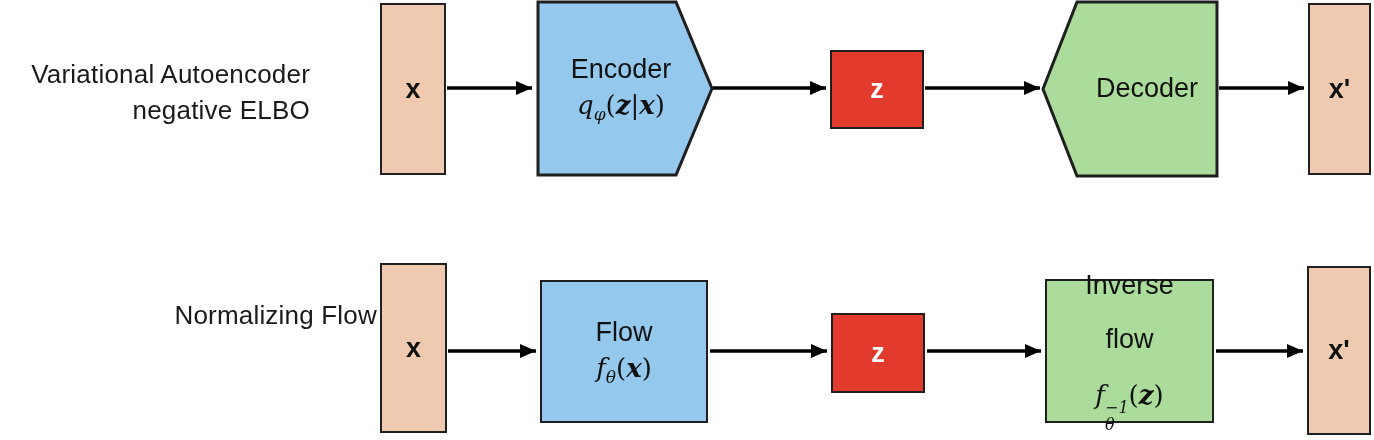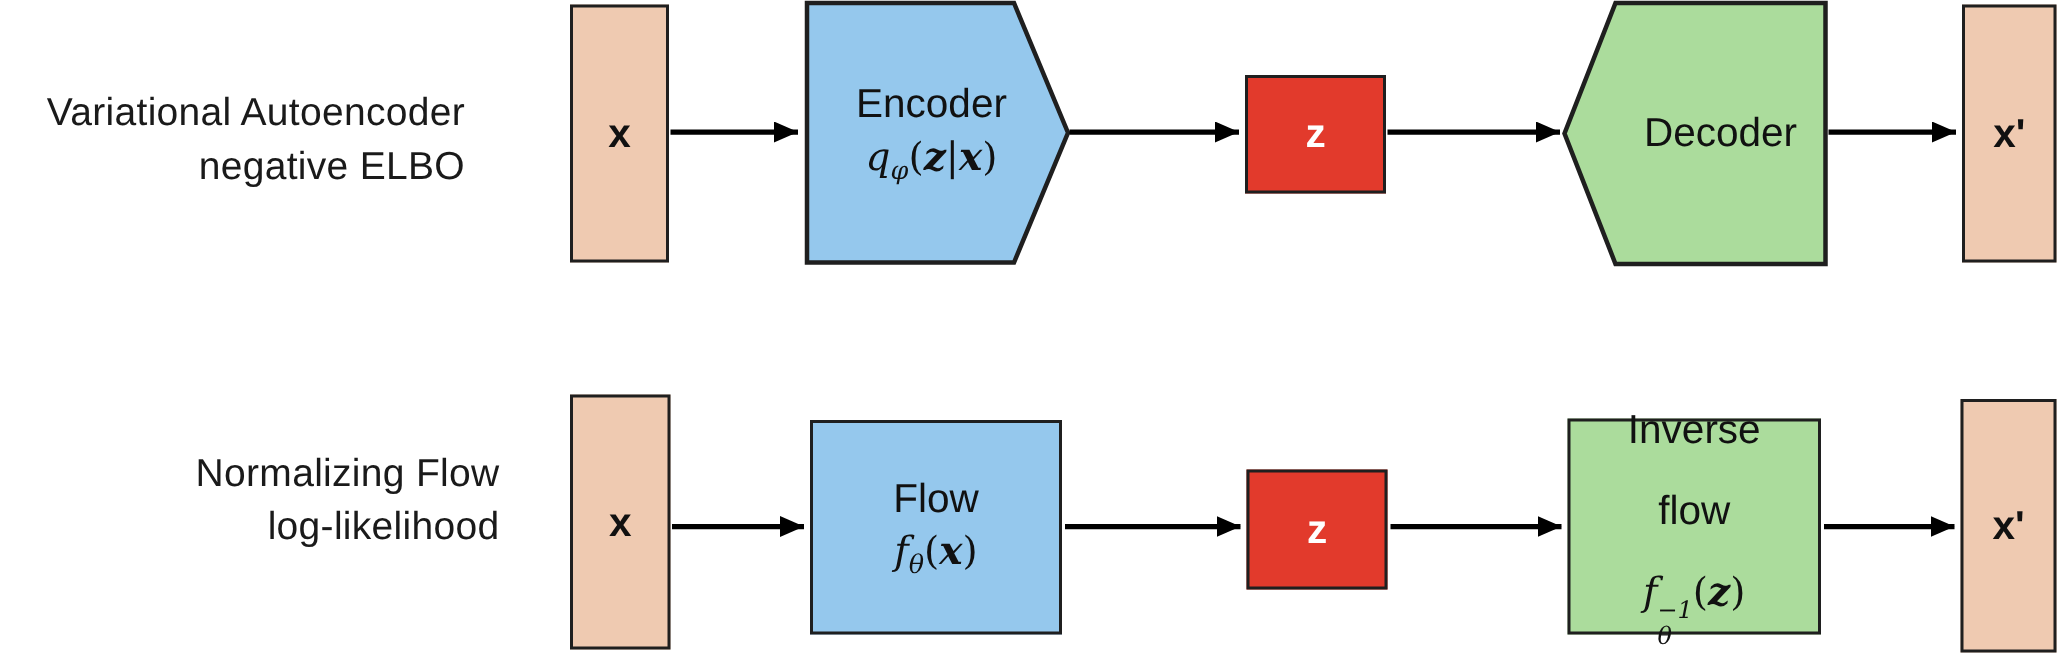--- a/index.html
+++ b/index.html
@@ -7,21 +7,21 @@
     position:relative;width:1374px;height:440px;background:#ffffff;
     font-family:"Liberation Sans",sans-serif;overflow:hidden;
   }
   svg.layer{position:absolute;left:0;top:0;width:1374px;height:440px;}
 
   .caption{
     position:absolute;text-align:right;color:#1a1a1a;
     font-size:26px;line-height:36px;letter-spacing:0.2px;
   }
   #vae-caption{left:0;top:56px;width:310px;}
-  #nf-caption{left:0;top:298px;width:333px;line-height:35px;}
+  #nf-caption{left:0;top:298px;width:333px;line-height:35px;padding-left:44px;}
 
   .node{
     position:absolute;box-sizing:border-box;border:2.5px solid #1f1f1f;
     display:flex;flex-direction:column;align-items:center;justify-content:center;
   }
   .tan{background:#EFCAB1;}
   .red{background:#E23A2C;}
   .bluebox{background:#95C8ED;}
   .greenbox{background:#ABDC9C;gap:20px;}
 
@@ -84,21 +84,20 @@
     <line x1="927" y1="351" x2="1041" y2="351" stroke="#000" stroke-width="3.5" marker-end="url(#ah)"></line>
     <line x1="1216" y1="351" x2="1303" y2="351" stroke="#000" stroke-width="3.5" marker-end="url(#ah)"></line>
   </svg>
 
   <div class="caption" id="vae-caption">
     <div>Variational Autoencoder</div>
     <div>negative ELBO</div>
   </div>
   <div class="caption" id="nf-caption">
     <div>Normalizing Flow</div>
-    <div>log-likelihood</div>
   </div>
 
   <div class="node tan" id="vae-x">
     <span class="boxlabel">x</span>
   </div>
 
   <div class="shape-text" id="enc-text">
     <div class="shape-title">Encoder</div>
     <div class="math"><span>q</span><sub class="msub">φ</sub><span class="up">(</span><span class="bold">z</span><span class="up">|</span><span class="bold">x</span><span class="up">)</span></div>
   </div>

